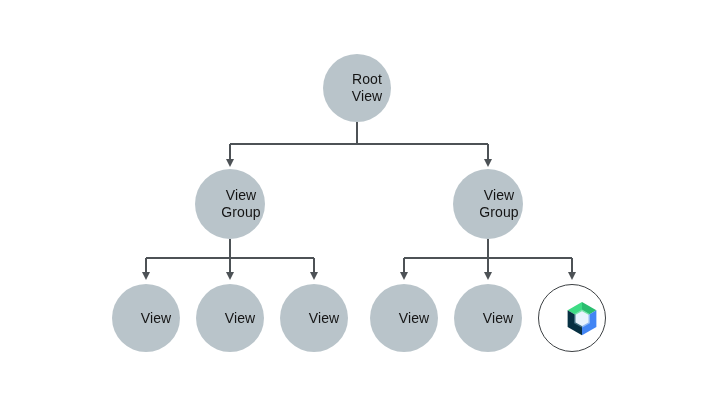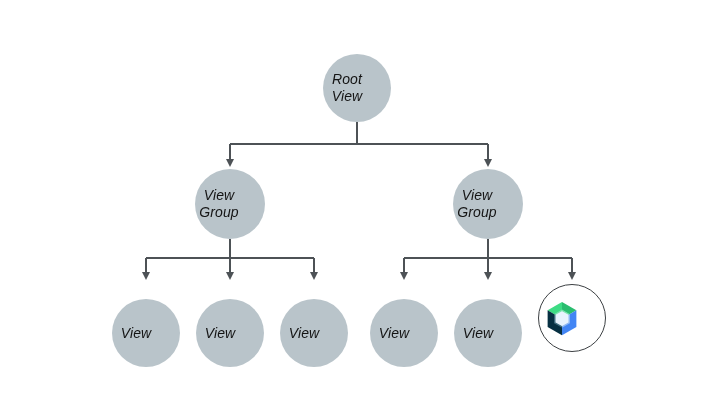--- a/index.html
+++ b/index.html
@@ -31,36 +31,35 @@
     position: absolute;
     left: 0; top: 0;
     width: 720px; height: 405px;
   }
   .node {
     position: absolute;
     border-radius: 50%;
     background: var(--node-fill);
     display: flex;
     align-items: center;
-    justify-content: flex-start;
+    justify-content: flex-end;
     text-align: center;
-    font-style: italic;
   }
   .node .label {
     display: inline-block;
     width: 48px;
     font-size: 14px;
     line-height: 17px;
     color: var(--text);
     letter-spacing: 0.1px;
   }
   .node.root  { left: 323px; top: 54px;  width: 68px; height: 68px; }
   .node.vg-l  { left: 195px; top: 169px; width: 70px; height: 70px; }
   .node.vg-r  { left: 453px; top: 169px; width: 70px; height: 70px; }
-  .node.leaf  { top: 299px; width: 68px; height: 68px; }
+  .node.leaf  { top: 284px; width: 68px; height: 68px; }
   .node.l1 { left: 112px; }
   .node.l2 { left: 196px; }
   .node.l3 { left: 280px; }
   .node.r1 { left: 370px; }
   .node.r2 { left: 454px; }
   .node.compose {
     left: 538px; top: 284px;
     width: 68px; height: 68px;
     background: #ffffff;
     border: 1.5px solid var(--compose-ring);

